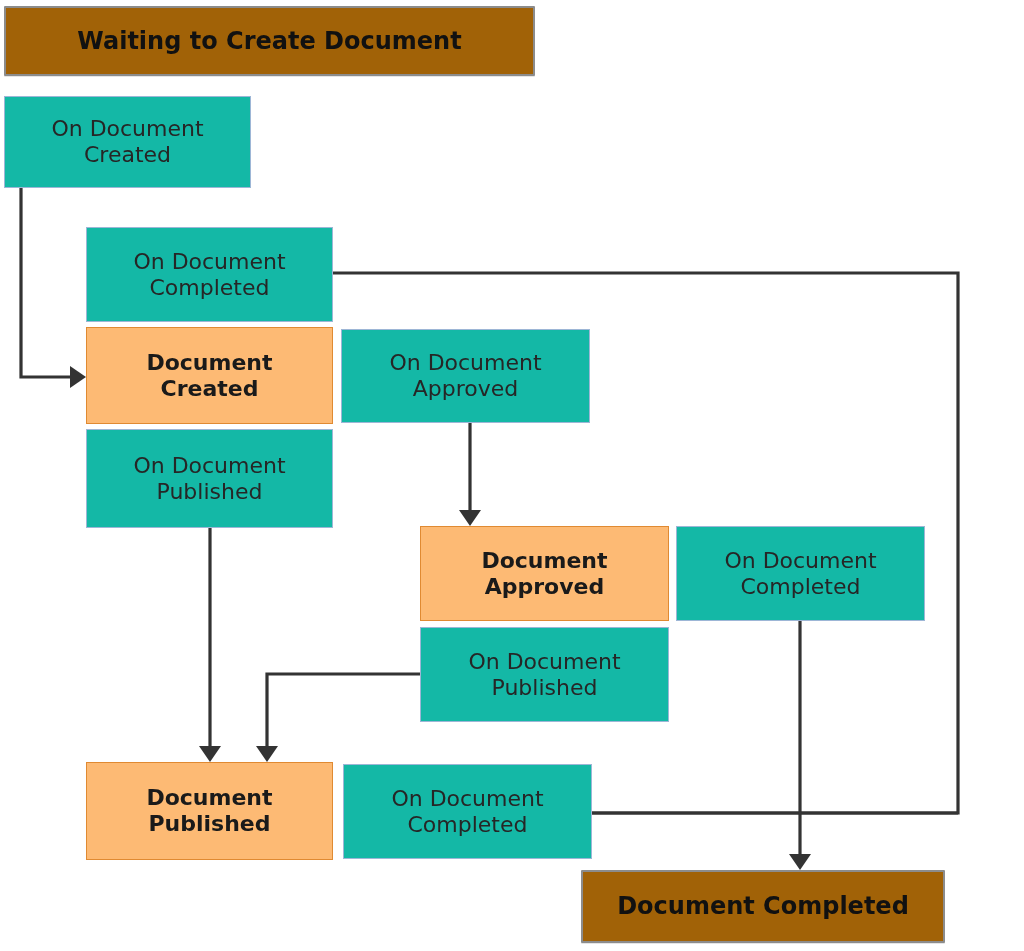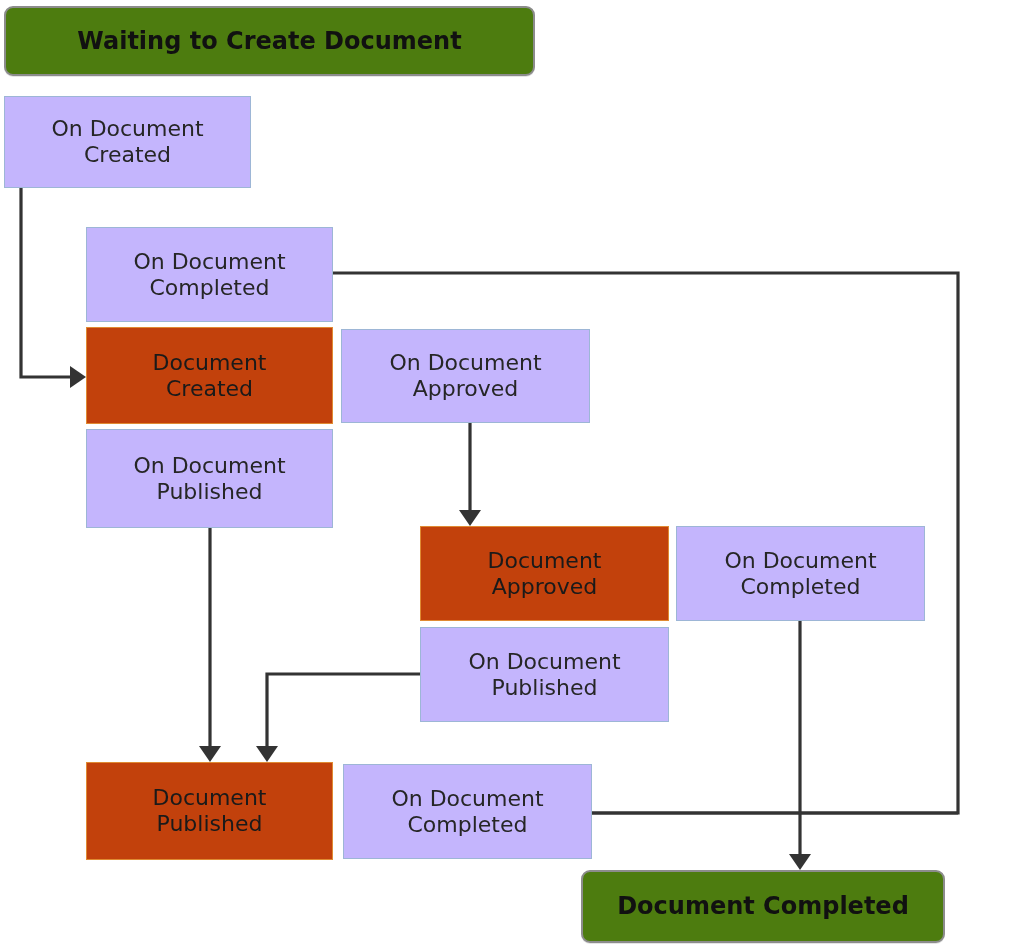--- a/index.html
+++ b/index.html
@@ -39,43 +39,43 @@
   }
   .node-label {
     display: block;
     width: 100%;
     padding: 0 4px;
     box-sizing: border-box;
     white-space: pre-line;
   }
   
   .node.terminal {
-    background: #4d7c0f;
+    background: #a16207;
     border: 2px solid #8c8c8c;
-    border-radius: 9px;
+    border-radius: 1px;
     font-weight: bold;
     font-size: 24px;
     color: #111111;
     box-shadow: 0 1px 0 rgba(0,0,0,0.10);
   }
   
   .node.event {
-    background: #c4b5fd;
+    background: #14b8a6;
     border: 1px solid #9db6d6;
     font-size: 22px;
     color: #262626;
     font-weight: normal;
   }
   
   .node.state {
-    background: #c2410c;
+    background: #fdba74;
     border: 1px solid #e08a32;
     font-size: 22px;
     color: #1a1a1a;
-    font-weight: normal;
+    font-weight: bold;
   }
 </style>
 </head>
 <body>
 
 <div id="diagram">
 
   <svg id="edge-layer" viewBox="0 0 1024 951" width="1024" height="951" xmlns="http://www.w3.org/2000/svg">
     <defs>
       <marker id="arrow-right" markerWidth="9" markerHeight="9" refX="8" refY="4.5" orient="auto" markerUnits="userSpaceOnUse">

